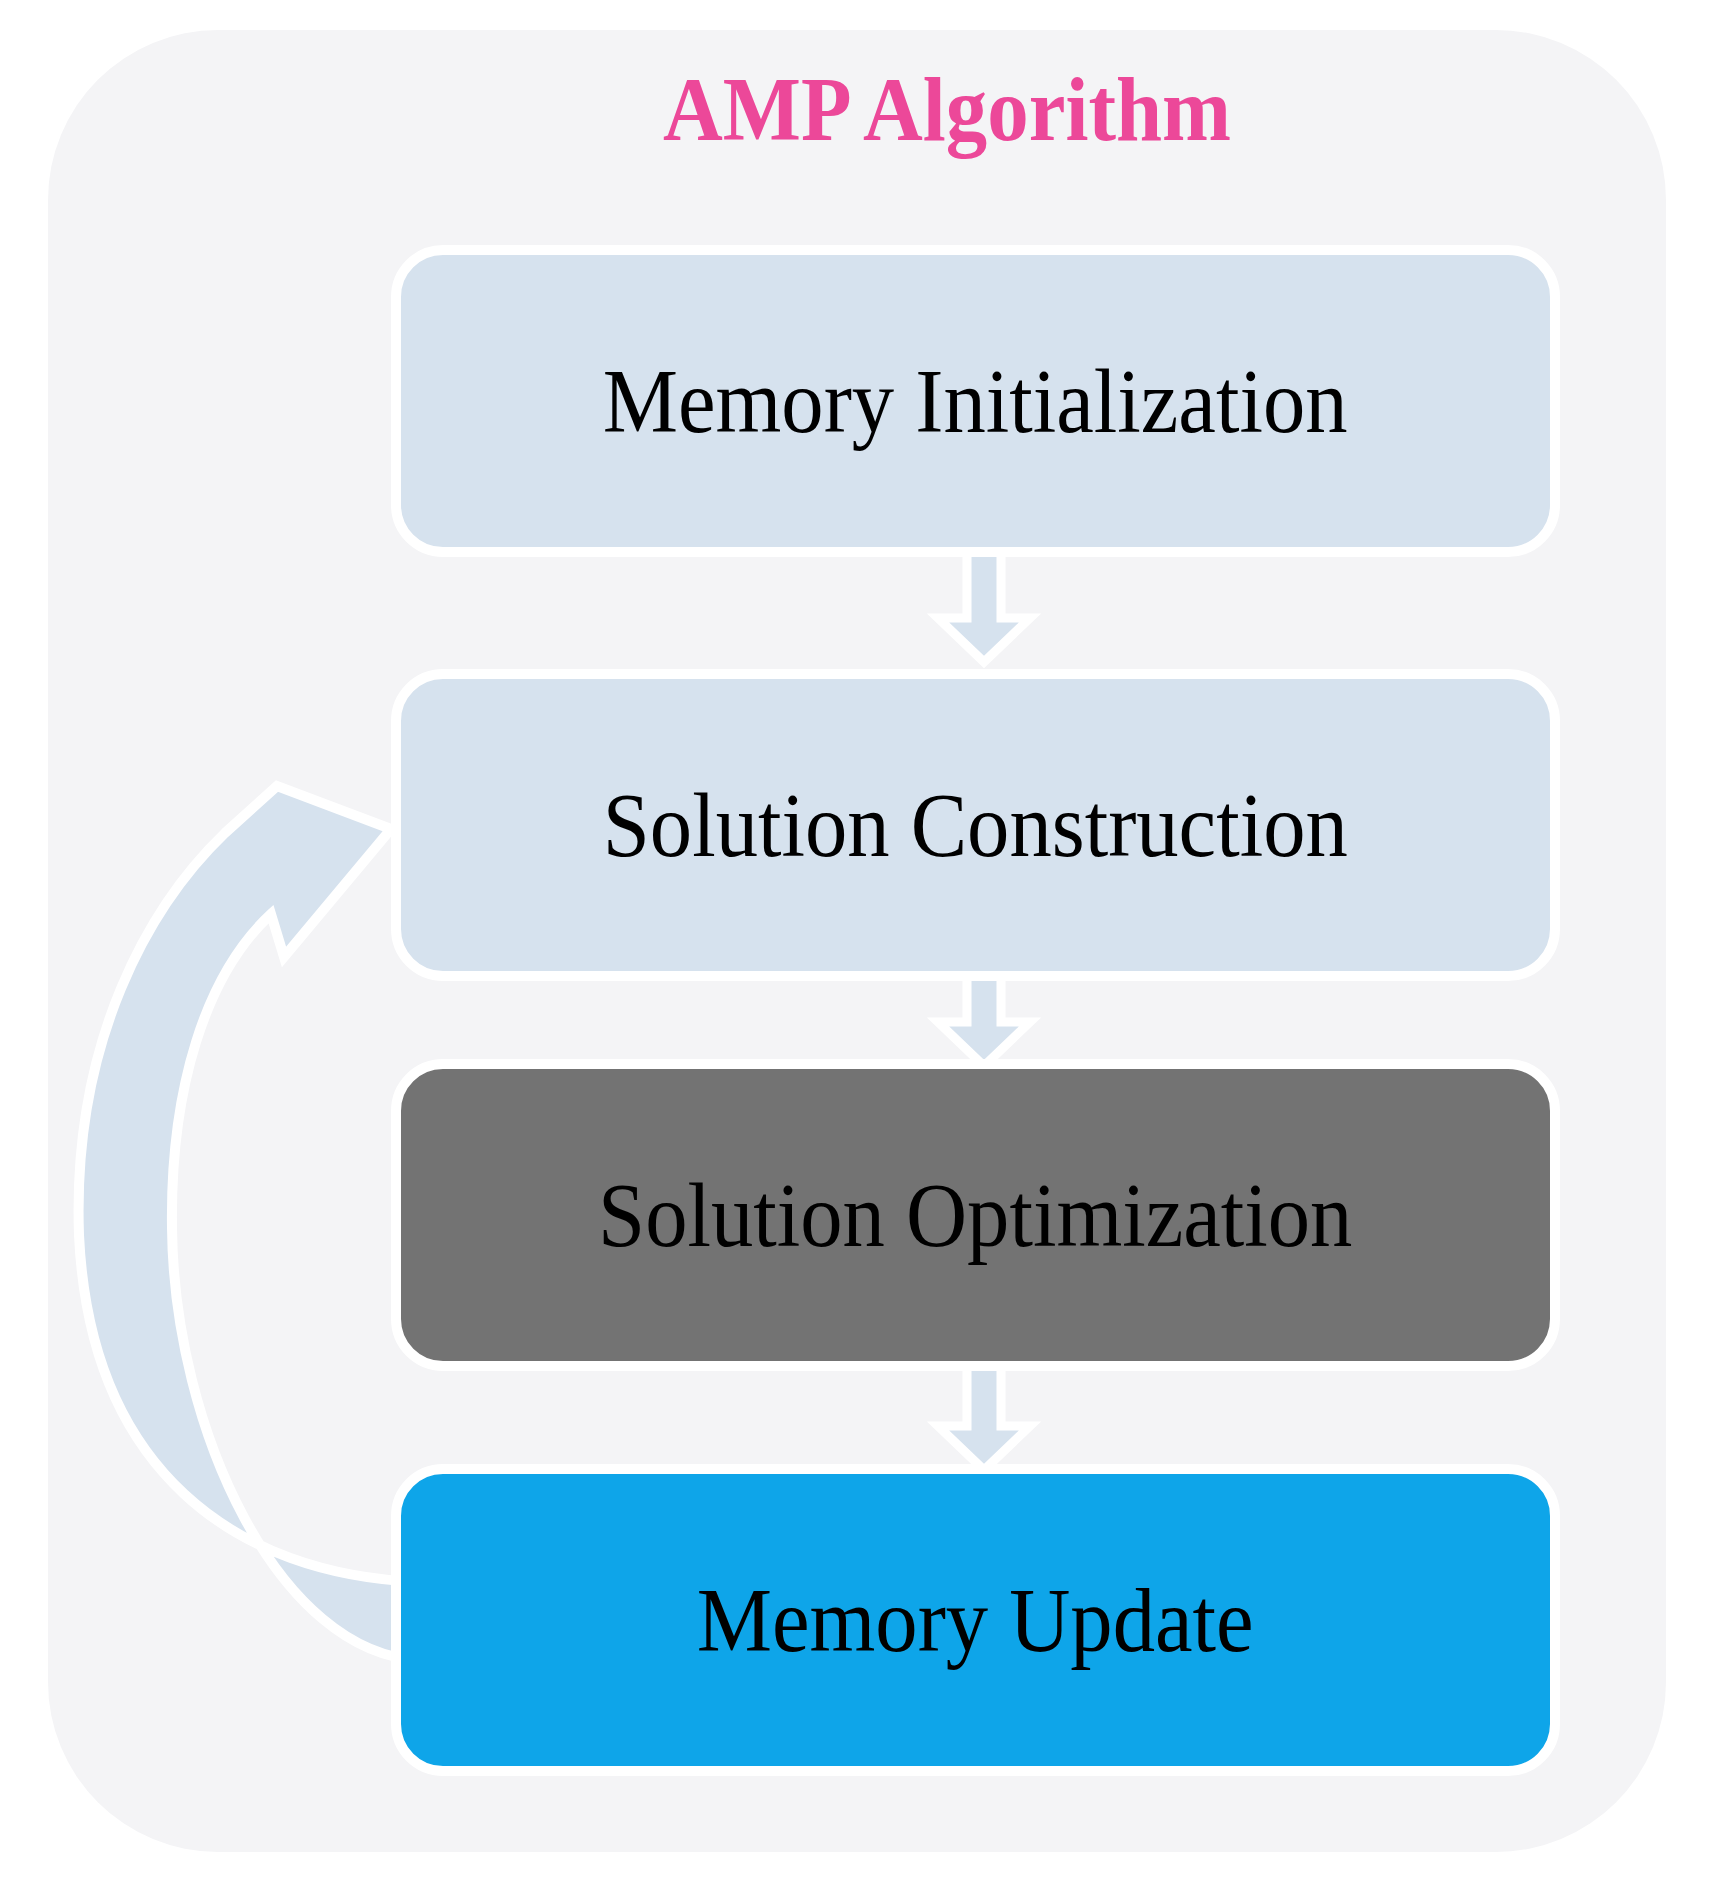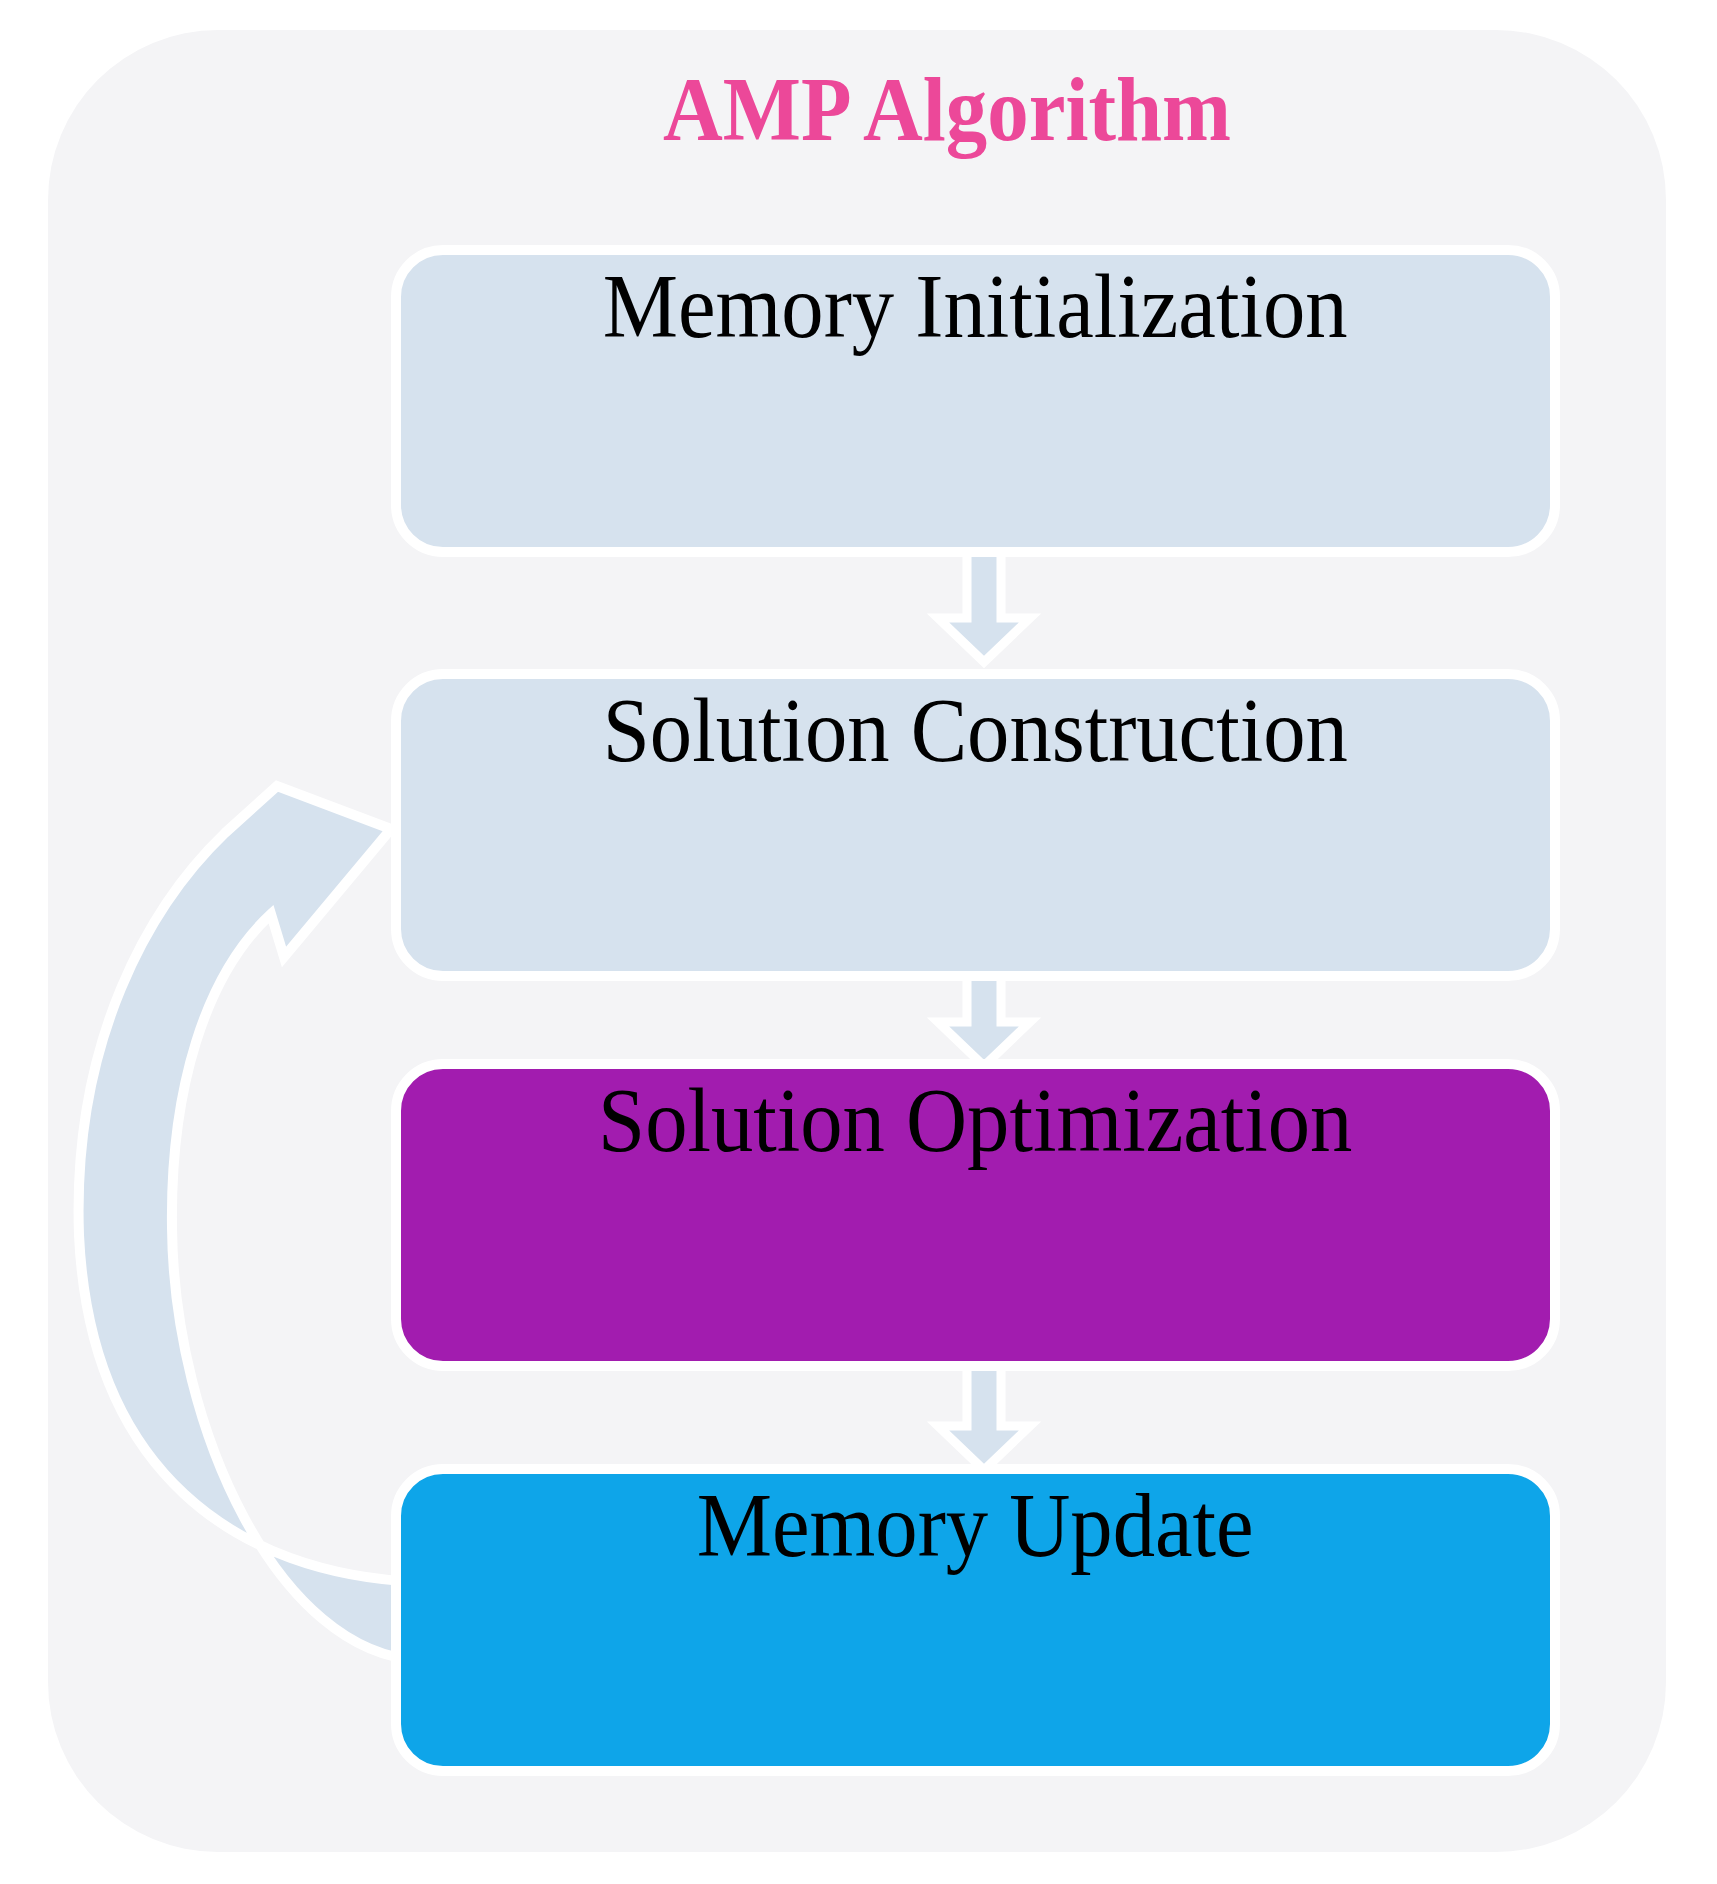--- a/index.html
+++ b/index.html
@@ -14,21 +14,21 @@
   .title{
     position:absolute;left:947px;top:58px;transform:translateX(-50%);
     font-size:90px;font-weight:bold;color:#ec4899;white-space:nowrap;z-index:3;
   }
   .title .squeeze{display:inline-block;transform:scaleX(0.92);}
   .flow-svg{position:absolute;left:0;top:0;z-index:1;}
   .flow-svg .shape{stroke:#ffffff;stroke-linejoin:miter;}
   .step-box{
     position:absolute;left:391px;width:1169px;height:312px;box-sizing:border-box;
     background:#d6e2ee;border:10px solid #ffffff;border-radius:52px;
-    display:flex;justify-content:center;z-index:2;
+    display:flex;align-items:center;justify-content:center;z-index:2;
   }
   .step-label{
     font-size:90px;color:#000;white-space:nowrap;display:inline-block;
     transform:scaleX(0.94);
   }
 </style>
 </head>
 <body>
 
 <div class="panel"></div>
@@ -58,19 +58,19 @@
 </svg>
 
 <div class="step-box" style="top: 245px; background-color: rgb(214, 226, 238);">
   <span class="step-label">Memory Initialization</span>
 </div>
 
 <div class="step-box" style="top: 669px; background-color: rgb(214, 226, 238);">
   <span class="step-label">Solution Construction</span>
 </div>
 
-<div class="step-box" style="top: 1059px; background-color: #a21caf;">
+<div class="step-box" style="top: 1059px; background-color: #737373;">
   <span class="step-label">Solution Optimization</span>
 </div>
 
 <div class="step-box" style="top: 1464px; background-color: #0ea5e9;">
   <span class="step-label">Memory Update</span>
 </div>
 
 </body></html>

